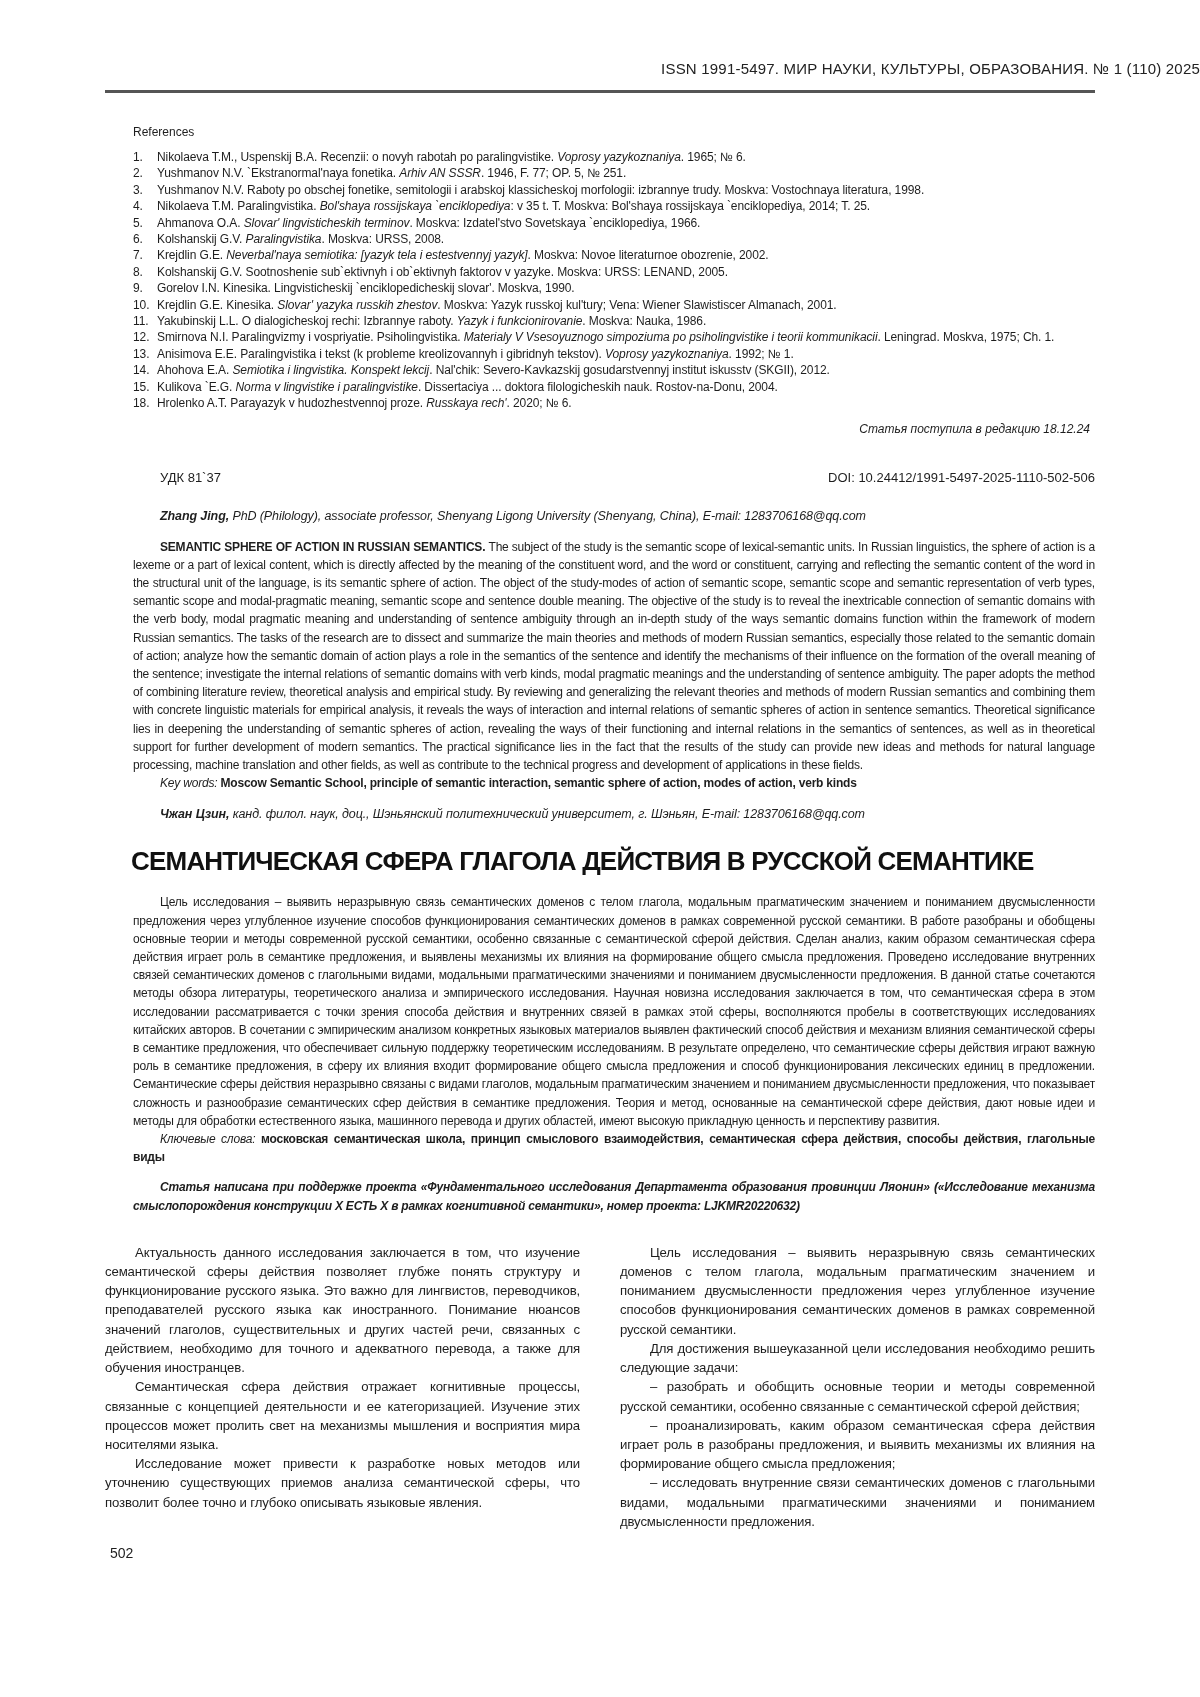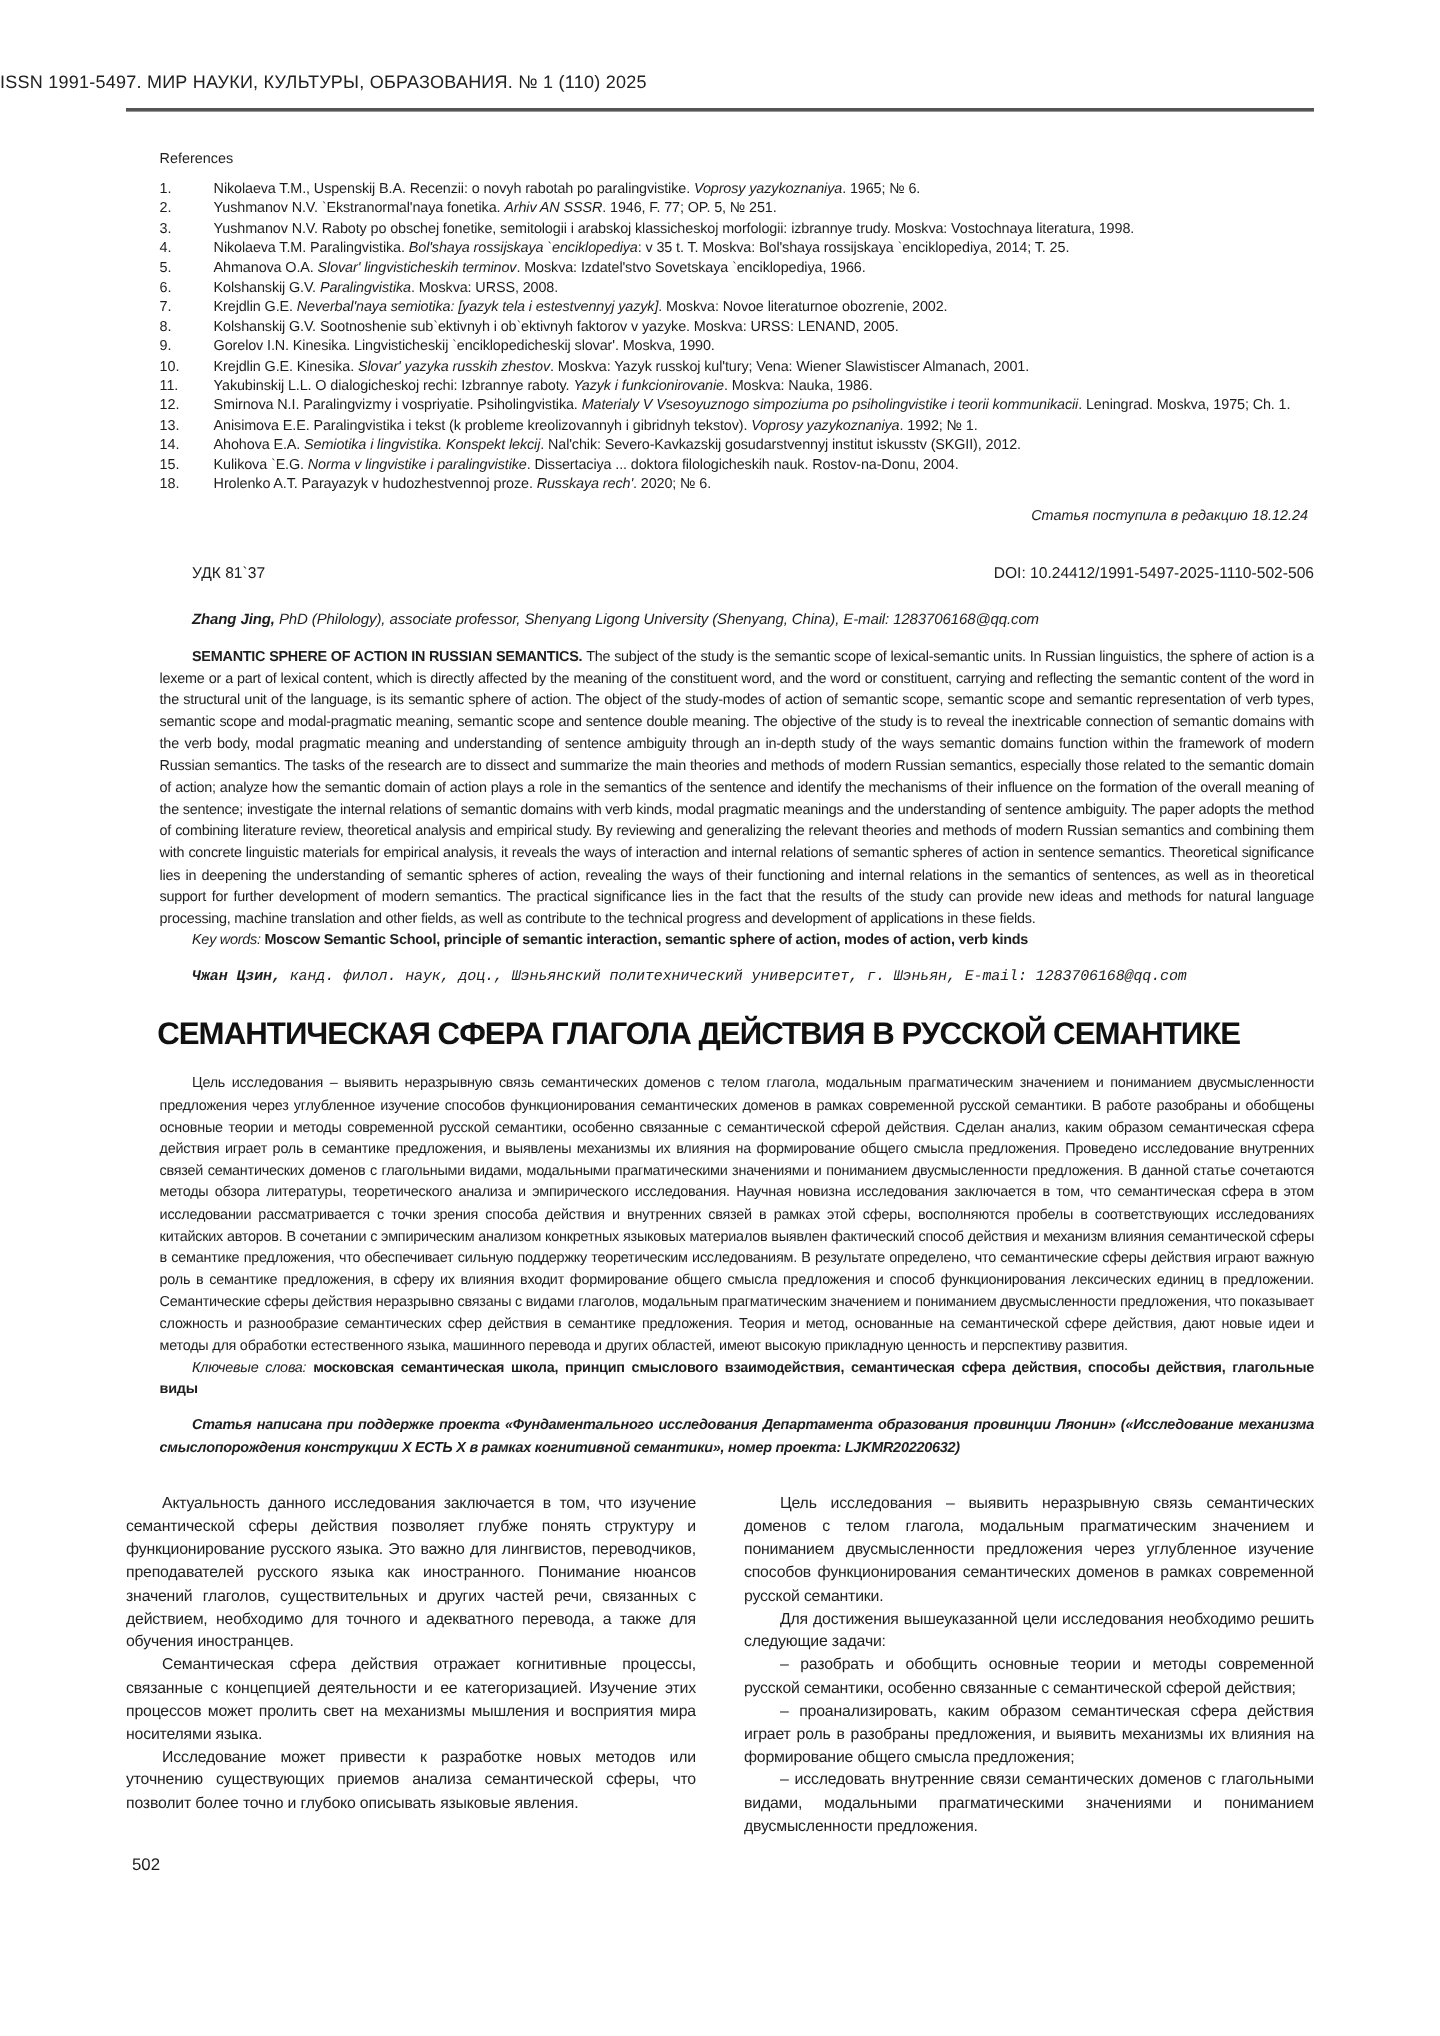--- a/index.html
+++ b/index.html
@@ -5,37 +5,37 @@
   html,body { margin:0; padding:0; }
   body {
     width:1200px; height:1697px; background:#ffffff; color:#1e1e1e;
     font-family:"Liberation Sans", sans-serif; overflow:hidden; position:relative;
   }
   .run-n { font-style:normal; font-weight:normal; }
   .run-i { font-style:italic; }
   .run-b { font-weight:bold; }
   .run-bi { font-weight:bold; font-style:italic; }
 
-  .journal-header { padding-top:60px; text-align:left; font-size:15px; letter-spacing:.2px; color:#222; }
+  .journal-header { padding-top:60px; text-align:right; font-size:15px; letter-spacing:.2px; color:#222; }
   .header-rule { margin:13px 105px 0 105px; height:3px; background:#555; }
 
   .refs-heading { margin:32px 105px 0 133px; font-size:12px; }
   .refs { margin:10px 105px 0 133px; padding:0; list-style:none; font-size:12px; line-height:16.4px; letter-spacing:-.1px; }
   .ref-item { display:flex; }
   .ref-num { width:24px; flex:none; }
-  .ref-body { flex:1;margin-left:21px; }
+  .ref-body { flex:1; }
 
   .received { margin:10px 110px 0 0; text-align:right; font-style:italic; font-size:12px; }
 
   .udk-row { margin:34px 105px 0 160px; display:flex; justify-content:space-between; font-size:13px; }
 
   .author-en { margin:24px 105px 0 133px; font-size:12.5px; text-indent:27px; letter-spacing:-.1px; }
   .abstract-en { margin:15px 105px 0 133px; font-size:12px; line-height:18.2px; text-align:justify; text-indent:27px; letter-spacing:-.2px; }
   .keywords-en { margin:0 105px 0 133px; font-size:12px; line-height:18.2px; text-indent:27px; letter-spacing:-.2px; }
-  .author-ru { margin:15px 105px 16px 133px; font-size:12.5px; text-indent:27px; letter-spacing:-.1px;font-family:Liberation Mono, monospace; }
+  .author-ru { margin:15px 105px 16px 133px; font-size:12.5px; text-indent:27px; letter-spacing:-.1px; }
 
   .article-title { margin:26px 105px 0 131px; font-size:26px; font-weight:bold; letter-spacing:-.8px; line-height:1.08; color:#111; }
 
   .abstract-ru { margin:18px 105px 0 133px; font-size:12px; line-height:18.2px; text-align:justify; text-indent:27px; letter-spacing:-.2px; }
   .keywords-ru { margin:0 105px 0 133px; font-size:12px; line-height:18.2px; text-align:justify; text-indent:27px; letter-spacing:-.2px; }
   .funding { margin:12px 105px 0 133px; font-size:12px; line-height:18.2px; text-align:justify; text-indent:27px; letter-spacing:-.2px; }
 
   .columns { margin:28px 105px 0 105px; display:flex; gap:40px; }
   .col { width:480px; font-size:13.2px; line-height:19.2px; letter-spacing:-.15px; }
   .body-p { margin:0; text-indent:30px; text-align:justify; }

